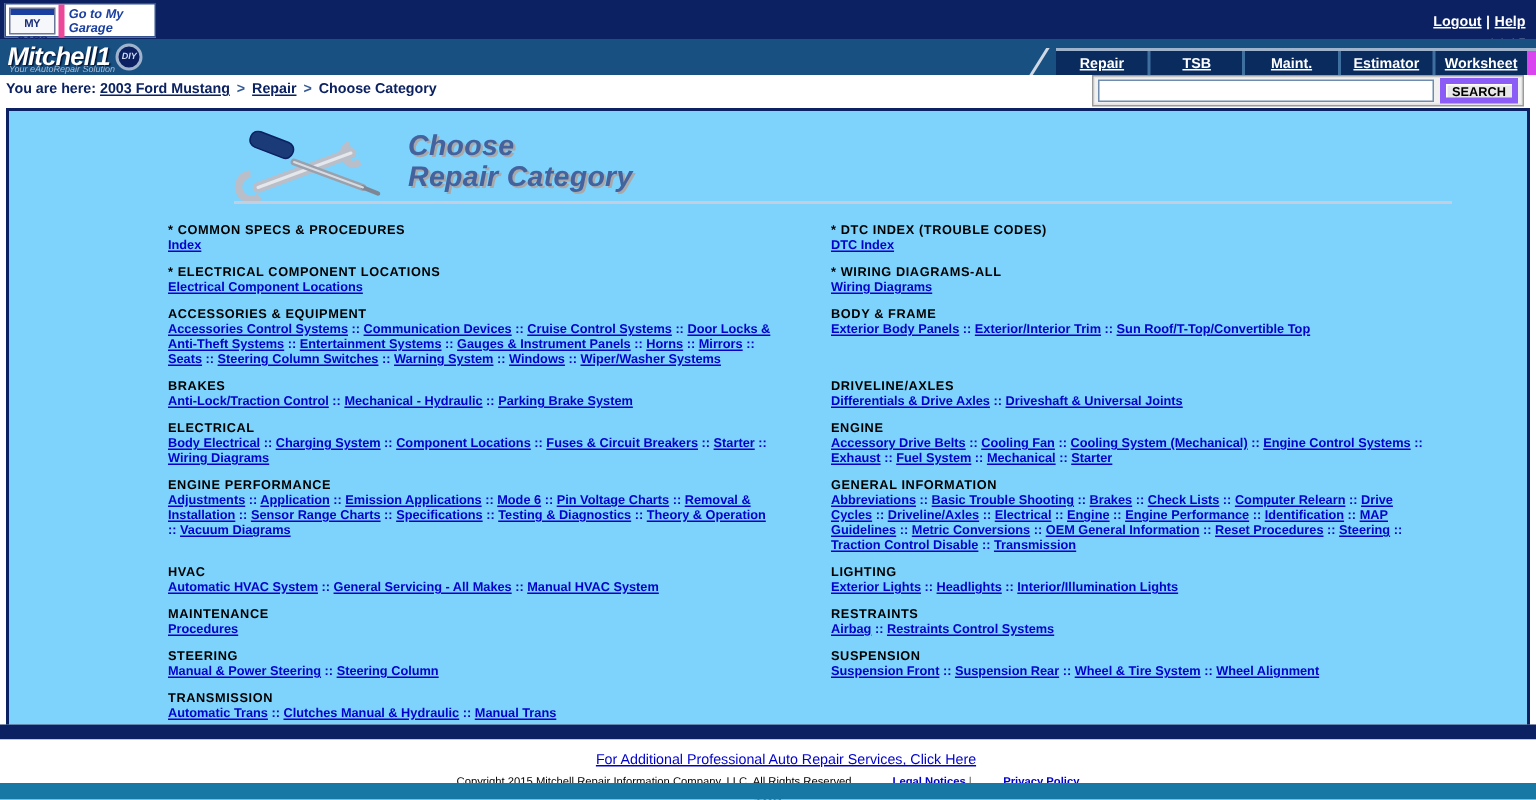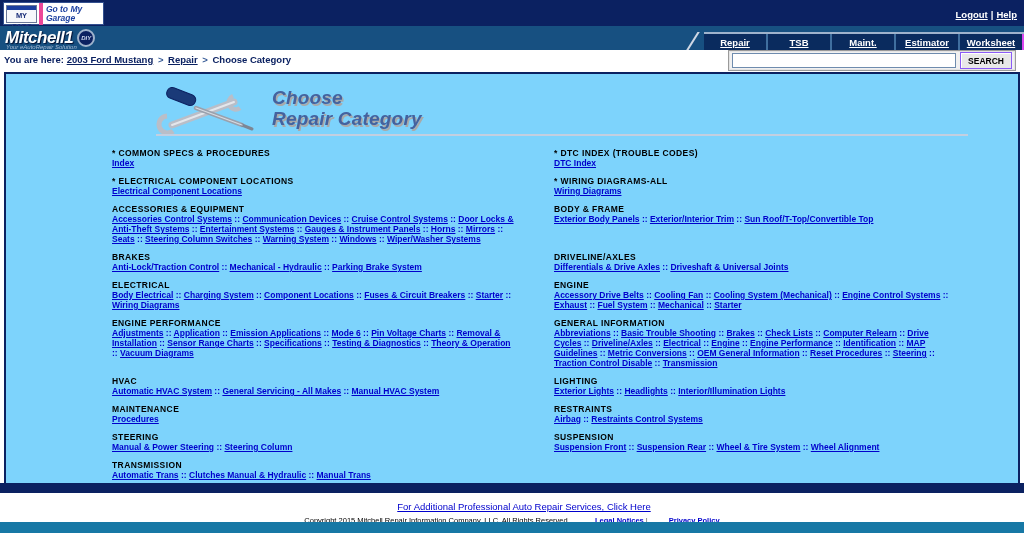--- a/index.html
+++ b/index.html
@@ -28,34 +28,34 @@
   .badge { width:18px; height:18px; margin-left:4px; border-radius:50%; background:#0b2161;
            border:2px solid #9fb3cc; color:#cfdaf0; font-size:6px; font-weight:bold; font-style:italic;
            display:flex; align-items:center; justify-content:center; }
   .tagline { position:absolute; top:44px; left:6px; font-size:6px; color:#a9bdd6; font-style:italic; }
 
   .diag { position:absolute; top:32px; right:323px; width:16px; height:18px; overflow:hidden; }
   .diag-line { position:absolute; left:7px; top:-4px; width:2px; height:26px; background:#cfd8e4; transform:rotate(32deg); }
   .tabstrip { position:absolute; top:32px; right:0; width:320px; height:18px; background:#0A2B5E;
               border-top:2px solid #9fb3cc; display:flex; }
   .tab { flex:1; display:flex; align-items:center; justify-content:center; border-right:2px solid #3f6f9f; cursor:pointer; }
-  .tab:last-child { border-right:2px solid #d946ef; }
+  .tab:last-child { border-right:6px solid #d946ef; }
   .tab span { color:#fff; font-size:9.5px; font-weight:bold; text-decoration:underline; }
 
   
   .crumbs { position:absolute; top:50px; left:4px; height:22px; font-size:9.5px; color:#0b2161; padding-top:4px; }
   .crumbs b { font-weight:bold; }
   .crumbs a { color:#0b2161; font-weight:bold; text-decoration:underline; cursor:pointer; }
   .crumb-sep { color:#365a96; font-weight:bold; padding:0 2px; }
   .crumb-current { font-weight:bold;margin-top:48px; }
 
   .search-panel { position:absolute; top:50px; right:8px; width:288px; height:21px; background:#f1f1f1;
                   border:1px solid #9a9a9a; box-shadow:0 0 0 1px #e4e4e4 inset; display:flex; align-items:center; padding:2px 3px; }
   .search-input { flex:1; height:15px; border:1px solid #6f8cae; font-size:10px; padding:0 2px; background:#fff; }
-  .search-btn { width:52px; height:17px; margin-left:4px; background:#e8e8e8; border:1px solid #8b5cf6;
+  .search-btn { width:52px; height:17px; margin-left:4px; background:#e8e8e8; border:4px solid #8b5cf6;
                 box-shadow:1px 1px 0 #fff inset; font-size:8.5px; font-weight:bold; color:#000;
                 font-family:"Liberation Sans",sans-serif; cursor:pointer; }
 
   
   .content { position:absolute; top:72px; left:4px; right:4px; bottom:50px; background:#7dd3fc;
              border:2px solid #0b2161; border-bottom:none; overflow:hidden; }
   .pagehead { position:absolute; top:13px; left:150px; display:flex; align-items:flex-start; }
   .head-text { margin-left:16px; font-size:19px; line-height:21px; font-weight:bold; font-style:italic;
                color:#44629E; text-shadow:1.5px 1.5px 0 #a9a9a9; letter-spacing:0.2px; }
   .head-rule { position:absolute; top:60px; left:150px; width:812px; height:2px; background:#c3cfe0; }

